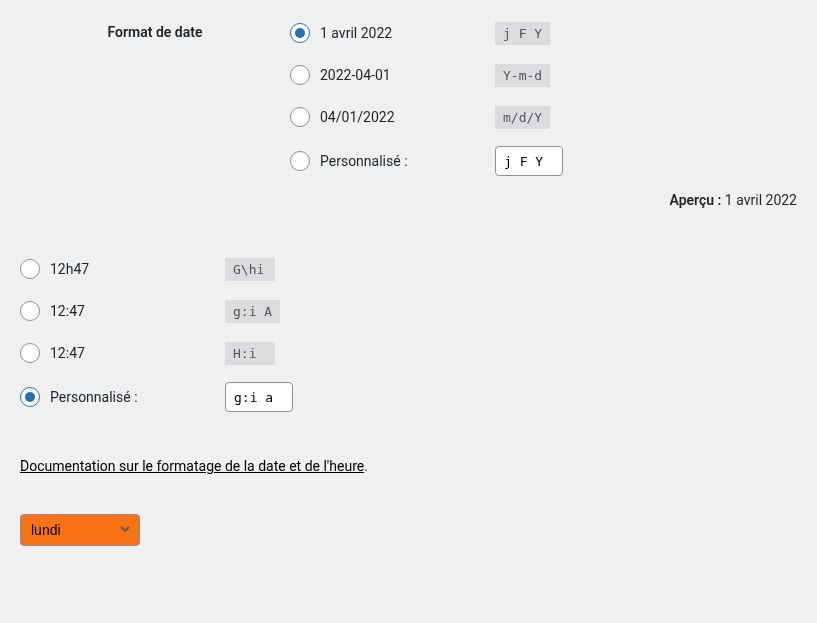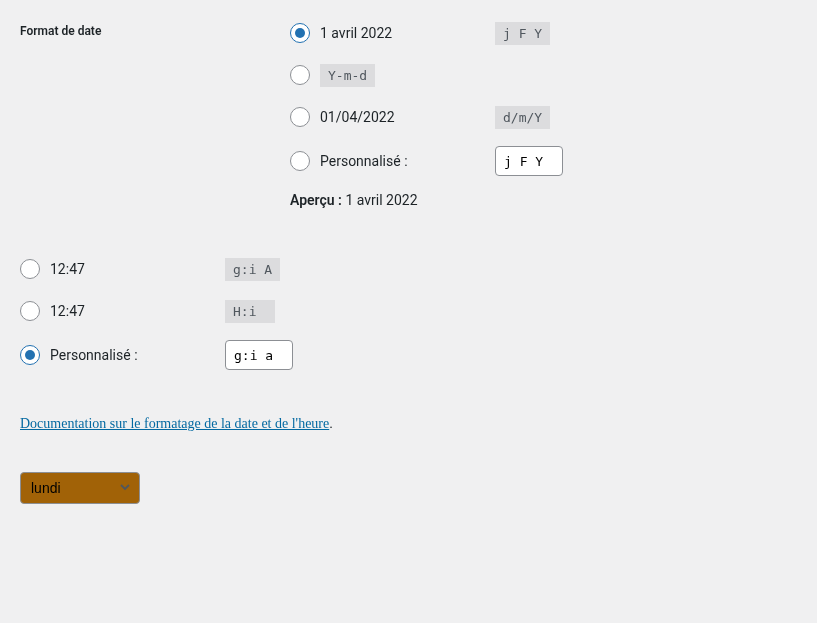--- a/index.html
+++ b/index.html
@@ -16,22 +16,23 @@
       width: 817px;
     }
     .form-row {
       display: flex;
       align-items: flex-start;
       margin-bottom: 40px;
     }
     .form-label {
       width: 270px;
       font-weight: 600;
-      font-size: 12px;
+      font-size: 14px;
       padding-top: 4px;
+      text-align: center;
     }
     .form-content {
       flex: 1;
     }
     .radio-option {
       display: flex;
       align-items: center;
       margin-bottom: 16px;
       min-height: 26px;
     }
@@ -80,42 +81,42 @@
       padding: 4px 8px;
       font-family: Consolas, Monaco, monospace;
       font-size: 13px;
       background: #fff;
       width: 68px;
       height: 30px;
     }
     .preview-line {
       margin-top: 8px;
       margin-bottom: 8px;
+      text-align: right;
     }
     .preview-label {
       font-weight: 600;
     }
     .doc-link {
-      color: #0369a1;
+      color: #000000;
       text-decoration: underline;
       display: inline-block;
       margin-top: 30px;
-      font-family: Liberation Serif, serif;
     }
     .select-wrapper {
       position: relative;
       display: inline-block;
     }
     .select-input {
       appearance: none;
       border: 1px solid #8c8f94;
       border-radius: 4px;
       padding: 4px 30px 4px 10px;
       font-size: 14px;
-      background: #a16207;
+      background: #f97316;
       width: 120px;
       height: 32px;
       cursor: pointer;
     }
     .select-arrow {
       position: absolute;
       right: 9px;
       top: 50%;
       transform: translateY(-50%);
       pointer-events: none;
@@ -127,41 +128,47 @@
 <div class="form-row">
   <div class="form-label">Format de date</div>
   <div class="form-content">
     <div class="radio-option">
       <input type="radio" name="date" class="radio-input" checked="" style="">
       <span class="radio-label">1 avril 2022</span>
       <span class="code-badge">j F Y</span>
     </div>
     <div class="radio-option">
       <input type="radio" name="date" class="radio-input" style="">
+      <span class="radio-label">2022-04-01</span>
       <span class="code-badge">Y-m-d</span>
     </div>
     <div class="radio-option">
       <input type="radio" name="date" class="radio-input" style="">
-      <span class="radio-label">01/04/2022</span>
-      <span class="code-badge">d/m/Y</span>
+      <span class="radio-label">04/01/2022</span>
+      <span class="code-badge">m/d/Y</span>
     </div>
     <div class="radio-option">
       <input type="radio" name="date" class="radio-input" style="">
       <span class="radio-label">Personnalisé :</span>
       <input type="text" class="custom-input" value="j F Y" style="">
     </div>
     <div class="preview-line">
       <span class="preview-label">Aperçu :</span>
       <span>1 avril 2022</span>
     </div>
   </div>
 </div>
 
 <div class="form-row">
   <div class="form-content">
+    <div class="radio-option">
+      <input type="radio" name="time" class="radio-input" style="">
+      <span class="radio-label">12h47</span>
+      <span class="code-badge">G\hi</span>
+    </div>
     <div class="radio-option">
       <input type="radio" name="time" class="radio-input" style="">
       <span class="radio-label">12:47</span>
       <span class="code-badge">g:i A</span>
     </div>
     <div class="radio-option">
       <input type="radio" name="time" class="radio-input" style="">
       <span class="radio-label">12:47</span>
       <span class="code-badge">H:i</span>
     </div>

